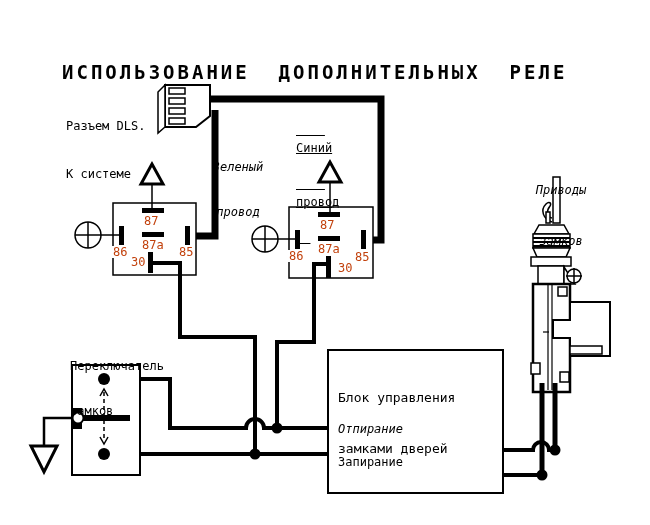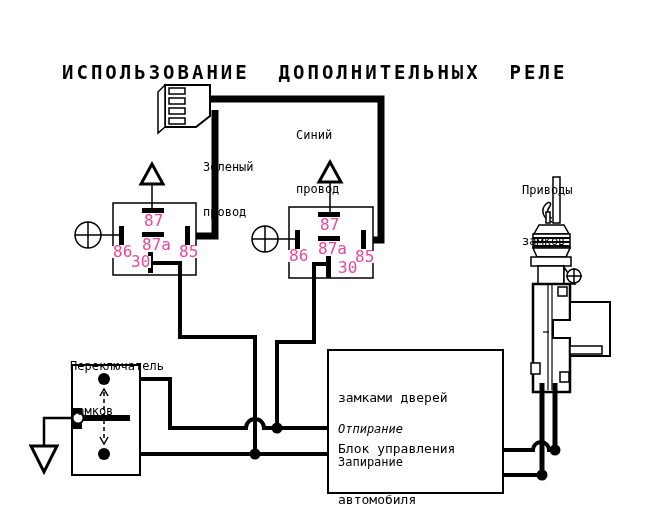--- a/index.html
+++ b/index.html
@@ -2,22 +2,22 @@
 <html><head>
 <meta charset="utf-8">
 <style>
   html,body{margin:0;padding:0;background:#ffffff;}
   #stage{position:relative;width:650px;height:525px;background:#ffffff;overflow:hidden;
          font-family:"DejaVu Sans Mono","Liberation Mono",monospace;color:#000;}
   #diagram-svg{position:absolute;left:0;top:0;}
   .lbl{position:absolute;font-size:12px;line-height:15px;color:#000;white-space:pre;}
   .title{position:absolute;left:62px;top:20px;font-size:19px;font-weight:bold;
          letter-spacing:3px;white-space:pre;color:#000;margin-top:41px;}
-  .pin{position:absolute;font-size:16px;line-height:12px;color:#ec4899;background:#fff;padding:0 1px;}
-  .ctr{text-align:left;}
+  .pin{position:absolute;font-size:12px;line-height:12px;color:#c2410c;background:#fff;padding:0 1px;}
+  .ctr{text-align:center;font-style:italic;}
   .cu-title{font-size:13px;line-height:17px;}
 </style>
 </head>
 <body>
 
 <div id="stage">
 
   <svg id="diagram-svg" width="650" height="525" viewBox="0 0 650 525">
 
     <g>
@@ -151,27 +151,31 @@
     </g>
     <g>
       <line x1="555" y1="383" x2="555" y2="450" stroke="#000" stroke-width="5"></line>
     </g>
     <circle cx="555" cy="450" r="5.5" fill="#000"></circle>
     <circle cx="542" cy="475" r="5.5" fill="#000"></circle>
   </svg>
 
   <div class="title">ИСПОЛЬЗОВАНИЕ  ДОПОЛНИТЕЛЬНЫХ  РЕЛЕ</div>
 
+  <div class="lbl" style="left:66px;top:86px;line-height:16px;">
+    <div>Разъем DLS.</div>
+    <div>К системе</div>
+  </div>
 
   <div class="lbl ctr" style="left:203px;top:130px;width:70px;">
     <div>Зеленый</div>
     <div>провод</div>
   </div>
 
-  <div class="lbl" style="left:296px;top:90px;line-height:18px;">
+  <div class="lbl" style="left:296px;top:103px;line-height:18px;text-decoration:underline;">
     <div>Синий</div>
     <div>провод</div>
   </div>
 
   <div class="lbl ctr" style="left:522px;top:148px;width:78px;line-height:17px;">
     <div>Приводы</div>
     <div>замков</div>
   </div>
 
   <div class="lbl" style="left:70px;top:329px;">
@@ -185,20 +189,19 @@
   <div class="pin" style="left:178px;top:246px;">85</div>
   <div class="pin" style="left:130px;top:256px;">30</div>
 
   <div class="pin" style="left:319px;top:219px;">87</div>
   <div class="pin" style="left:317px;top:243px;">87a</div>
   <div class="pin" style="left:288px;top:250px;">86</div>
   <div class="pin" style="left:354px;top:251px;">85</div>
   <div class="pin" style="left:337px;top:262px;">30</div>
 
   <div class="lbl cu-title" style="left:338px;top:355px;">
+    <div>Блок управления</div>
     <div>замками дверей</div>
-    <div>Блок управления</div>
-    <div>автомобиля</div>
   </div>
   <div class="lbl" style="left:338px;top:422px;font-style:italic;">Отпирание</div>
   <div class="lbl" style="left:338px;top:446px;margin-top:9px;">Запирание</div>
 
 </div>
 
 </body></html>

